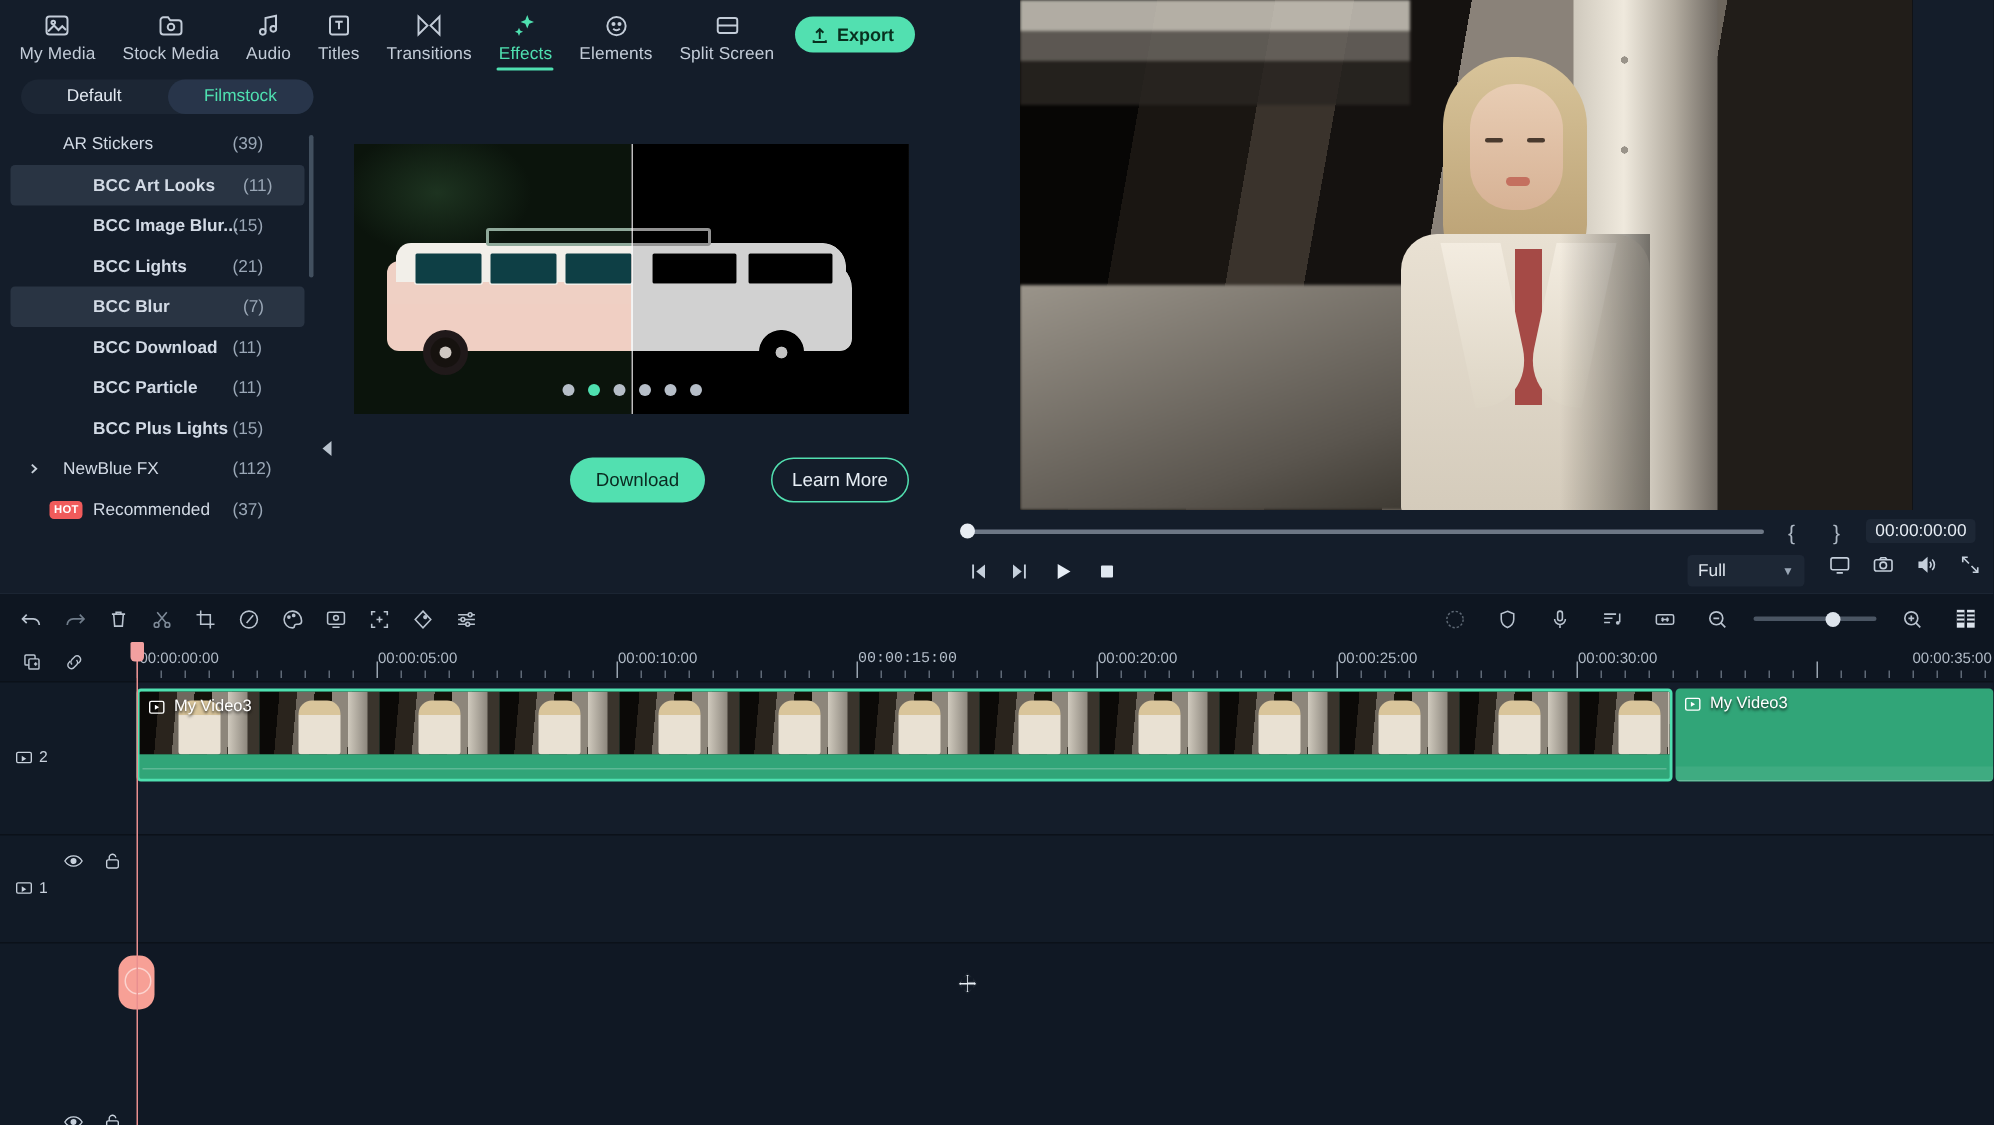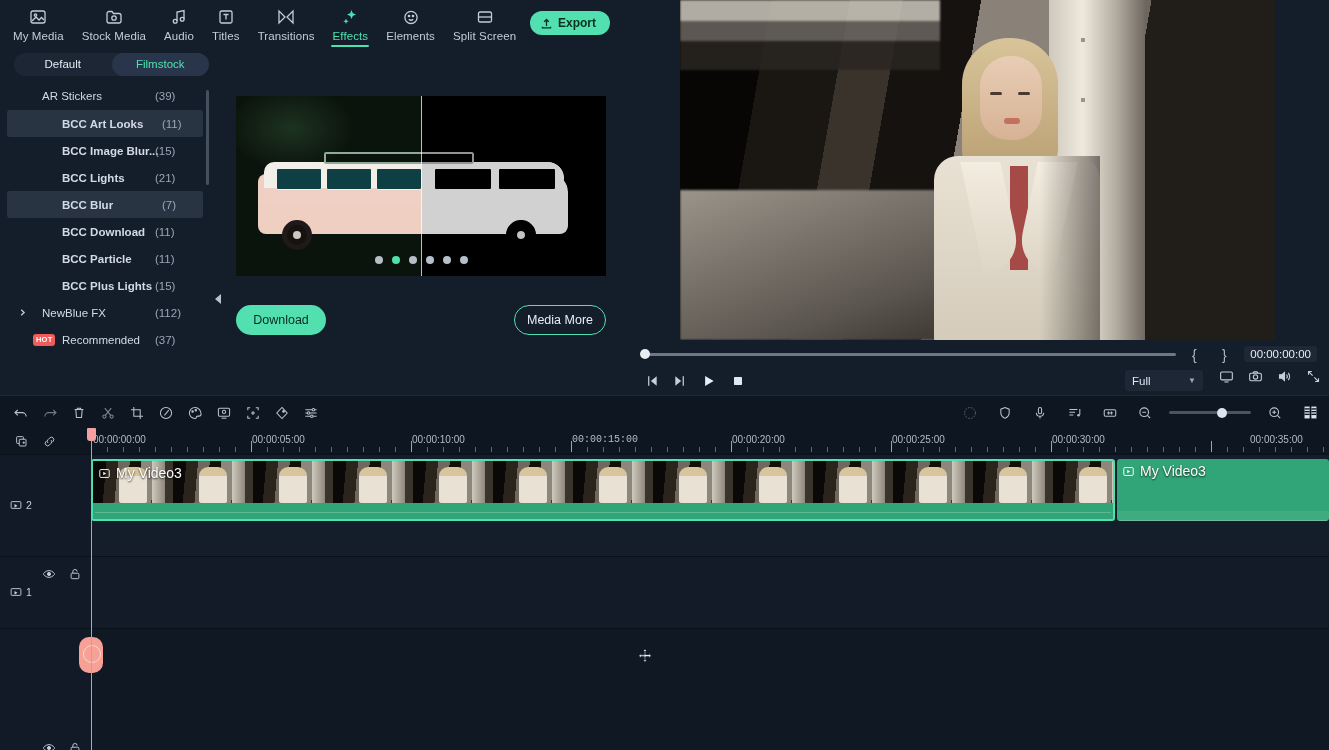--- a/index.html
+++ b/index.html
@@ -153,21 +153,21 @@
     backdrop-filter: grayscale(1) contrast(1.5);
     background: rgba(0,0,0,.18);
   }
   .dots {
     position: absolute; left: 0; right: 0; bottom: 12px;
     display: flex; justify-content: center; gap: 9px;
   }
   .dots i { width: 8px; height: 8px; border-radius: 50%; background: #b6bec8; display: block; }
   .dots i.on { background: #4fe0b0; }
   .promo-btns {
-    display: flex; justify-content: space-between; gap: 56px; margin-top: 29px;
+    display: flex; justify-content: flex-end; gap: 44px; margin-top: 29px;
   }
   .btn-dl {
     width: 90px; height: 30px; border-radius: 15px; border: none;
     background: #52e0b0; color: #0a2a20; font-size: 12.5px;
     font-family: "Liberation Sans", sans-serif; cursor: pointer;
   }
   .btn-lm {
     width: 92px; height: 30px; border-radius: 15px;
     background: transparent; border: 1.3px solid #52e0b0; color: #e7eef5;
     font-size: 12.5px; font-family: "Liberation Sans", sans-serif; cursor: pointer;
@@ -317,21 +317,21 @@
   .lane-v1 { background: #121b27; }
   .lane-a1 { background: #101824; }
 
   .clip {
     position: absolute; top: 4px; height: 62px; border-radius: 3px;
     background: #31a578; overflow: hidden; cursor: pointer;
   }
   .clip.selected { border: 2px solid #4fe0b0; }
   .clip-label {
     position: absolute; left: 6px; top: 4px; display: flex; align-items: center;
-    gap: 6px; font-size: 14px; color: #ffffff; z-index: 3;
+    gap: 6px; font-size: 11px; color: #ffffff; z-index: 3;
     text-shadow: 0 1px 2px rgba(0,0,0,.8);
   }
   .clip-thumbs { position: absolute; left: 0; top: 0; right: 0; height: 42px; display: flex; z-index: 1; }
   .thumb { width: 80px; height: 42px; flex: none; position: relative; overflow: hidden; background: #1a1713; }
   .thumb .tb-bg {
     position: absolute; inset: 0;
     background: linear-gradient(95deg,#0b0907 0 16%, #2a241d 16% 30%, #6f685e 30% 44%, #141109 44% 58%, #8d867b 58% 74%, #3a342c 74% 100%);
   }
   .thumb .tb-p {
     position: absolute; left: 26px; top: 6px; width: 28px; height: 36px;
@@ -562,21 +562,21 @@
           <i></i>
           <i class="on"></i>
           <i></i>
           <i></i>
           <i></i>
           <i></i>
         </div>
       </div>
       <div class="promo-btns">
         <button class="btn-dl">Download</button>
-        <button class="btn-lm">Media More</button>
+        <button class="btn-lm">Learn More</button>
       </div>
     </div>
   </div>
 
   <div class="preview">
     <div class="video-stage">
       <div class="v-bg"></div>
       <div class="v-canopy"></div>
       <div class="v-platform"></div>
       <div class="v-girder"></div>
@@ -814,21 +814,21 @@
   </div>
 
   <div class="ruler">
     <span class="rlabel" style="left:2px;">00:00:00:00</span>
     <span class="rlabel" style="left:161px;">00:00:05:00</span>
     <span class="rlabel" style="left:321px;">00:00:10:00</span>
     <span class="rlabel" style="left:481px;font-family:Liberation Mono, monospace;">00:00:15:00</span>
     <span class="rlabel" style="left:641px;">00:00:20:00</span>
     <span class="rlabel" style="left:801px;">00:00:25:00</span>
     <span class="rlabel" style="left:961px;text-align:right;">00:00:30:00</span>
-    <span class="rlabel" style="left:1121px;padding-left:38px;">00:00:35:00</span>
+    <span class="rlabel" style="left:1146px;padding-left:38px;">00:00:35:00</span>
     <span id="ticks"><span class="rtick major" style="left:0px;"></span><span class="rtick minor" style="left:16px;"></span><span class="rtick minor" style="left:32px;"></span><span class="rtick minor" style="left:48px;"></span><span class="rtick minor" style="left:64px;"></span><span class="rtick minor" style="left:80px;"></span><span class="rtick minor" style="left:96px;"></span><span class="rtick minor" style="left:112px;"></span><span class="rtick minor" style="left:128px;"></span><span class="rtick minor" style="left:144px;"></span><span class="rtick major" style="left:160px;"></span><span class="rtick minor" style="left:176px;"></span><span class="rtick minor" style="left:192px;"></span><span class="rtick minor" style="left:208px;"></span><span class="rtick minor" style="left:224px;"></span><span class="rtick minor" style="left:240px;"></span><span class="rtick minor" style="left:256px;"></span><span class="rtick minor" style="left:272px;"></span><span class="rtick minor" style="left:288px;"></span><span class="rtick minor" style="left:304px;"></span><span class="rtick major" style="left:320px;"></span><span class="rtick minor" style="left:336px;"></span><span class="rtick minor" style="left:352px;"></span><span class="rtick minor" style="left:368px;"></span><span class="rtick minor" style="left:384px;"></span><span class="rtick minor" style="left:400px;"></span><span class="rtick minor" style="left:416px;"></span><span class="rtick minor" style="left:432px;"></span><span class="rtick minor" style="left:448px;"></span><span class="rtick minor" style="left:464px;"></span><span class="rtick major" style="left:480px;"></span><span class="rtick minor" style="left:496px;"></span><span class="rtick minor" style="left:512px;"></span><span class="rtick minor" style="left:528px;"></span><span class="rtick minor" style="left:544px;"></span><span class="rtick minor" style="left:560px;"></span><span class="rtick minor" style="left:576px;"></span><span class="rtick minor" style="left:592px;"></span><span class="rtick minor" style="left:608px;"></span><span class="rtick minor" style="left:624px;"></span><span class="rtick major" style="left:640px;"></span><span class="rtick minor" style="left:656px;"></span><span class="rtick minor" style="left:672px;"></span><span class="rtick minor" style="left:688px;"></span><span class="rtick minor" style="left:704px;"></span><span class="rtick minor" style="left:720px;"></span><span class="rtick minor" style="left:736px;"></span><span class="rtick minor" style="left:752px;"></span><span class="rtick minor" style="left:768px;"></span><span class="rtick minor" style="left:784px;"></span><span class="rtick major" style="left:800px;"></span><span class="rtick minor" style="left:816px;"></span><span class="rtick minor" style="left:832px;"></span><span class="rtick minor" style="left:848px;"></span><span class="rtick minor" style="left:864px;"></span><span class="rtick minor" style="left:880px;"></span><span class="rtick minor" style="left:896px;"></span><span class="rtick minor" style="left:912px;"></span><span class="rtick minor" style="left:928px;"></span><span class="rtick minor" style="left:944px;"></span><span class="rtick major" style="left:960px;"></span><span class="rtick minor" style="left:976px;"></span><span class="rtick minor" style="left:992px;"></span><span class="rtick minor" style="left:1008px;"></span><span class="rtick minor" style="left:1024px;"></span><span class="rtick minor" style="left:1040px;"></span><span class="rtick minor" style="left:1056px;"></span><span class="rtick minor" style="left:1072px;"></span><span class="rtick minor" style="left:1088px;"></span><span class="rtick minor" style="left:1104px;"></span><span class="rtick major" style="left:1120px;"></span><span class="rtick minor" style="left:1136px;"></span><span class="rtick minor" style="left:1152px;"></span><span class="rtick minor" style="left:1168px;"></span><span class="rtick minor" style="left:1184px;"></span><span class="rtick minor" style="left:1200px;"></span><span class="rtick minor" style="left:1216px;"></span><span class="rtick minor" style="left:1232px;"></span></span>
   </div>
 
   <div class="tl-body">
 
     <div class="track-headers">
       <div class="thead" style="top:0; height:102px;">
         <span class="tnum" style="top:44px;">
           <svg viewBox="0 0 16 16" width="12" height="12" fill="none" stroke="#c8d1dc" stroke-width="1.2">
               <rect x="1.5" y="3.5" width="13" height="9" rx="1.2"></rect>

